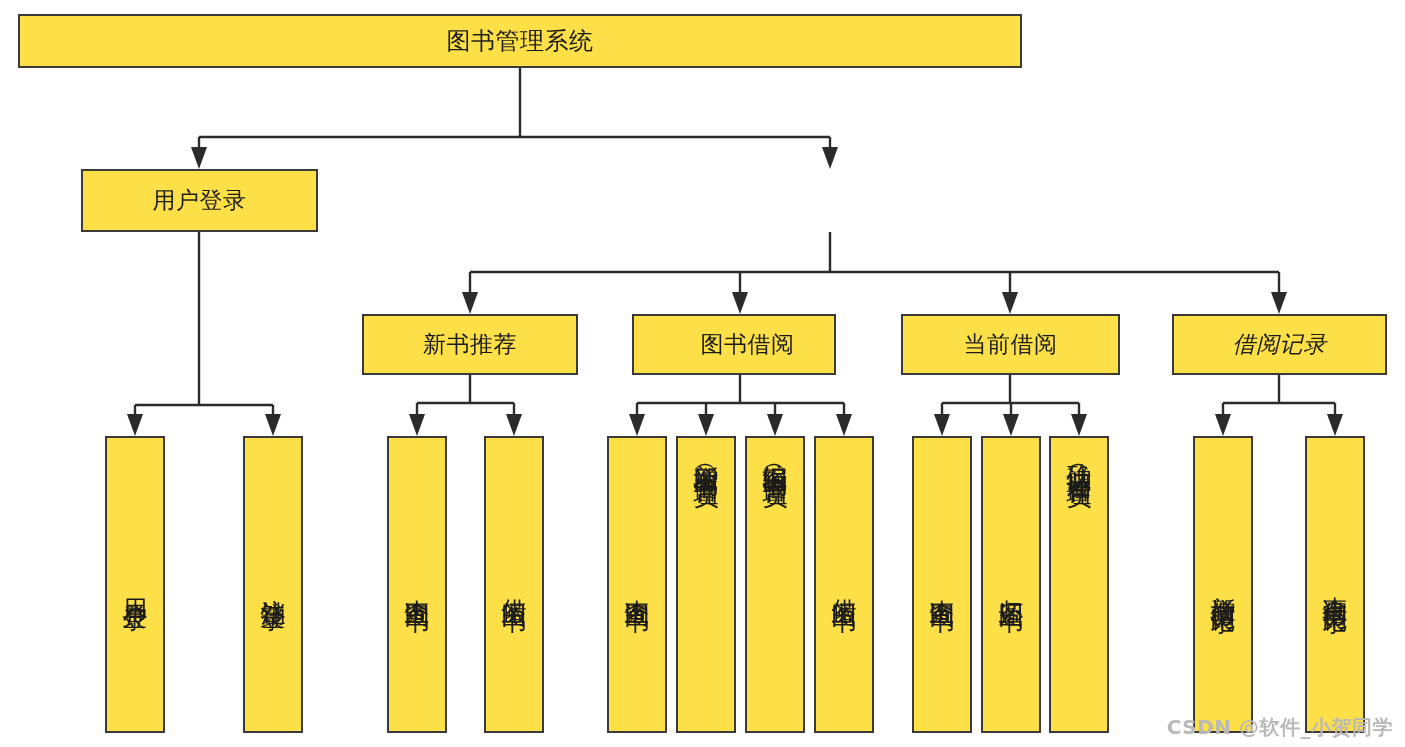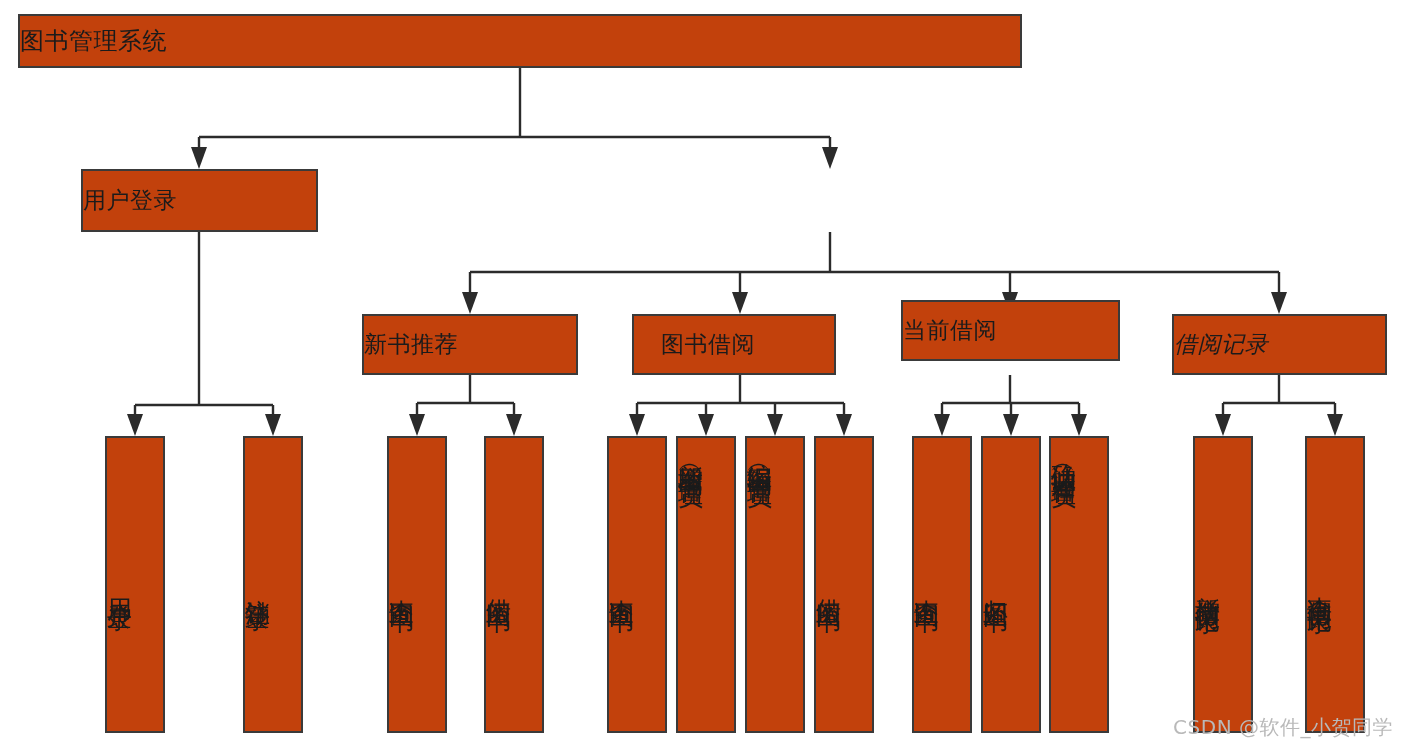--- a/index.html
+++ b/index.html
@@ -33,25 +33,25 @@
     fill: none;
   }
   #connectors polygon {
     fill: #2b2b2b;
     stroke: none;
   }
   
   .node {
     position: absolute;
     box-sizing: border-box;
-    background: #c2410c;
+    background: #fde047;
     border: 2.6px solid #3a3a3a;
     display: flex;
     align-items: center;
-    justify-content: flex-start;
+    justify-content: center;
     z-index: 5;
   }
   .node .label {
     color: #1b1b1b;
     text-align: center;
     line-height: 1.18;
     white-space: pre;
     letter-spacing: 0.5px;
   }
   
@@ -82,20 +82,21 @@
   
   #watermark {
     position: absolute;
     right: 12px;
     bottom: 6px;
     font-size: 20px;
     color: #b9b9b9;
     z-index: 20;
     white-space: nowrap;
     letter-spacing: 0.5px;
+    font-weight: bold;
   }
 </style>
 </head>
 <body>
 
 <div id="canvas">
 
   <svg id="connectors" viewBox="0 0 1405 747" width="1405" height="747">
 
     <line x1="520" y1="68" x2="520" y2="137"></line>
@@ -169,21 +170,21 @@
 
 
   <div class="node horiz" style="left:362px; top:314px; width:216px; height:61px;">
     <span class="label">新书推荐</span>
   </div>
 
   <div class="node horiz" style="left:632px; top:314px; width:204px; height:61px;padding-left:27px;">
     <span class="label">图书借阅</span>
   </div>
 
-  <div class="node horiz" style="left:901px; top:300px; width:219px; height:61px;">
+  <div class="node horiz" style="left:901px; top:314px; width:219px; height:61px;">
     <span class="label">当前借阅</span>
   </div>
 
   <div class="node horiz" style="left:1172px; top:314px; width:215px; height:61px;font-style:italic;">
     <span class="label">借阅记录</span>
   </div>
 
   <div class="node vert centered" style="left:105px; top:436px; width:60px; height:297px;">
     <span class="label">用户登录</span>
   </div>

